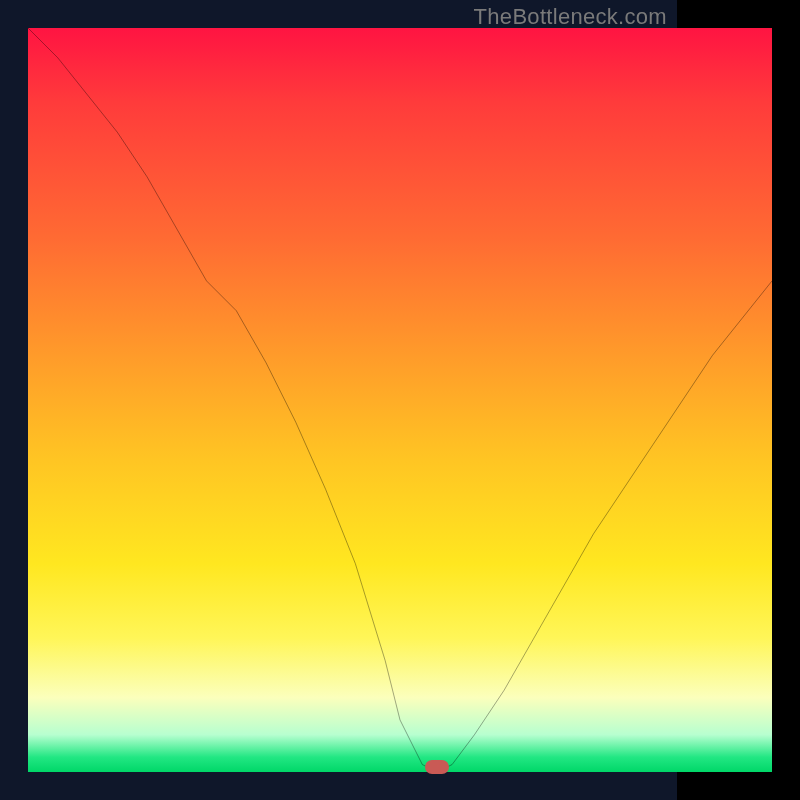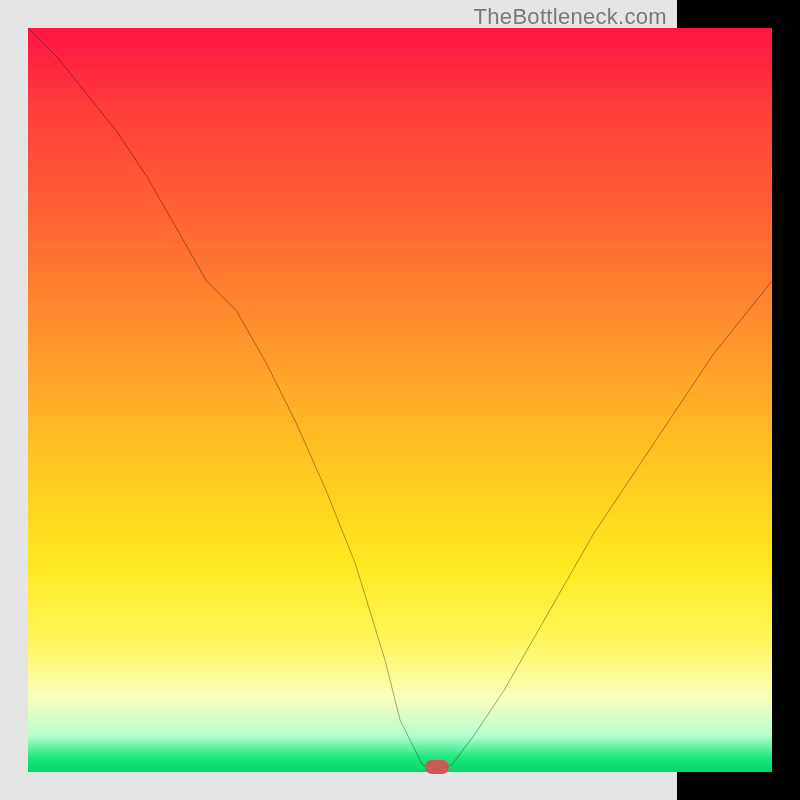--- a/index.html
+++ b/index.html
@@ -8,21 +8,21 @@
     width: 800px;
     height: 800px;
     background: #000;
     overflow: hidden;
     font-family: Arial, Helvetica, sans-serif;
   }
   .frame {
     position: relative;
     width: 677px;
     height: 800px;
-    background: #e5e5e5;
+    background: #0f172a;
   }
   .watermark {
     position: absolute;
     top: 4px;
     right: 10px;
     color: #7a7a7a;
     font-size: 22px;
     font-weight: 500;
     letter-spacing: 0.3px;
     z-index: 5;

